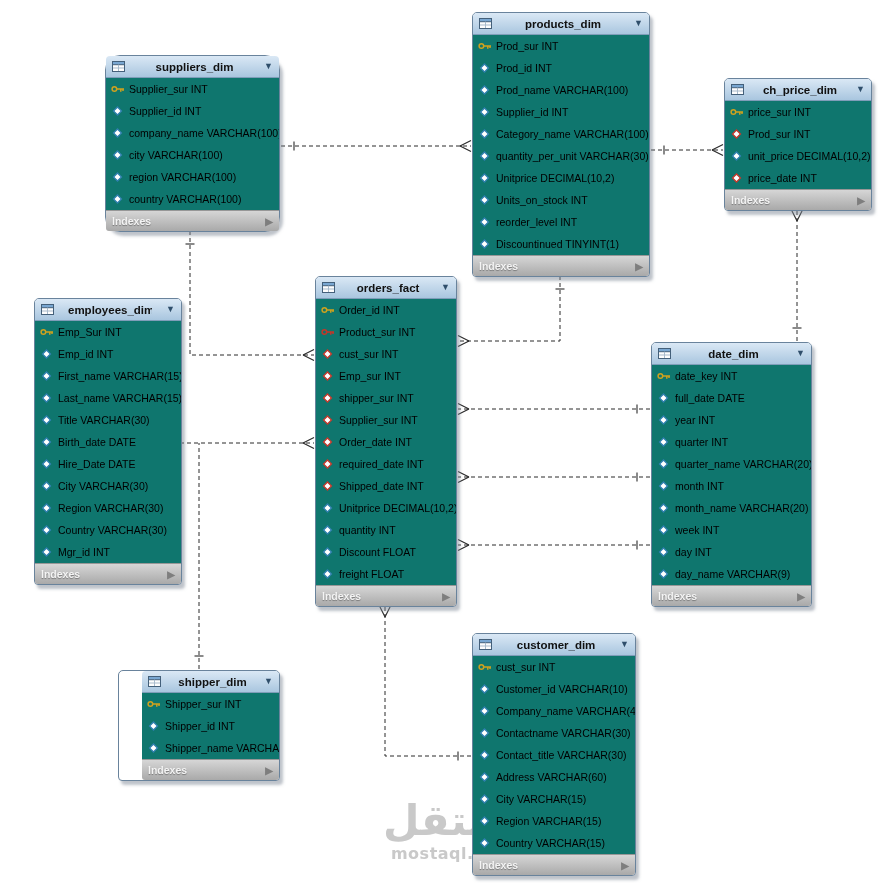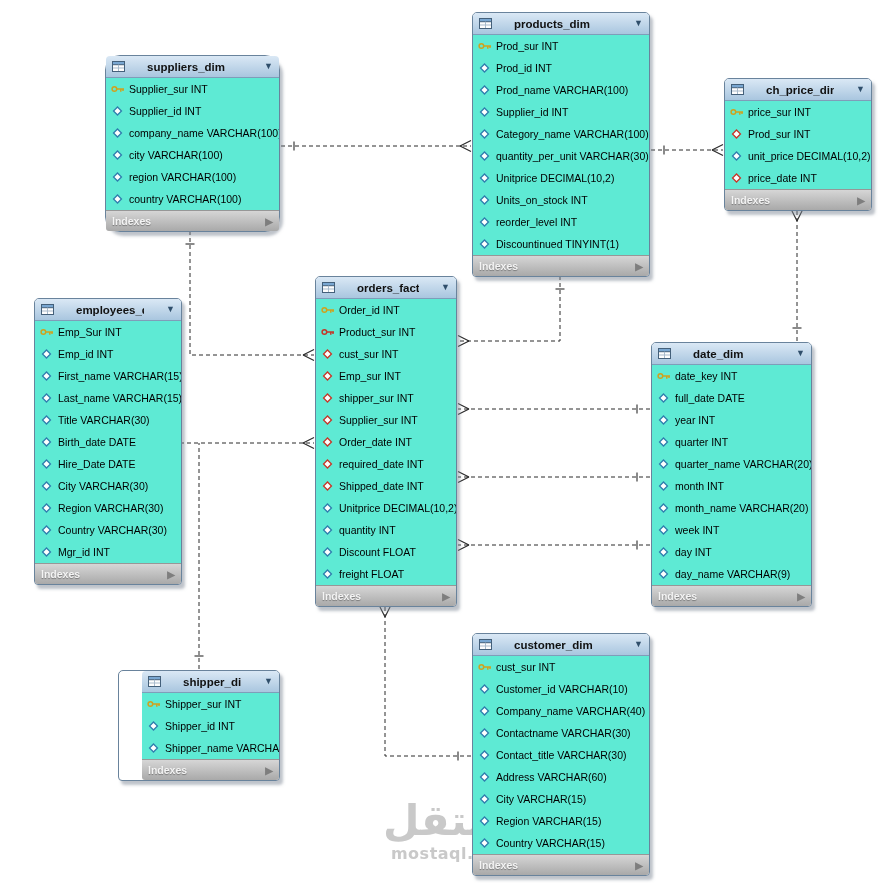--- a/index.html
+++ b/index.html
@@ -16,31 +16,31 @@
 
   .table {
     position: absolute; z-index: 2;
     background: #ffffff;
     border: 1px solid #69839c;
     border-radius: 5px 5px 4px 4px;
     box-shadow: 3px 4px 3px rgba(125,136,150,0.5);
     font-size: 10.5px;
   }
   .hdr {
-    height: 22px; display: flex; align-items: center; gap: 22px;
+    height: 22px; display: flex; align-items: center; gap: 14px;
     padding: 0 6px;
     background: linear-gradient(#dae8f5, #a9c6df);
     border-bottom: 1px solid #7f9db9;
     border-radius: 4px 4px 0 0;
-    font-weight: bold; font-size: 11.5px; color: #111;
+    font-weight: bold; font-size: 11.5px; color: #111; text-align: center;
   }
   .hdr .tname { flex: 1; white-space: nowrap; overflow: hidden; }
   .harrow { color: #2f4e6b; font-size: 9px; line-height: 1; }
   .ti { flex: 0 0 auto; }
-  .tbody { background: #5eead4; }
+  .tbody { background: #0f766e; }
   .row {
     height: 22px; display: flex; align-items: center; gap: 4px;
     padding: 0 5px; color: #000; white-space: nowrap; overflow: hidden;
   }
   .fi { flex: 0 0 auto; }
   .ftext { white-space: nowrap; }
   .ftr {
     height: 21px; display: flex; align-items: center; padding: 0 6px;
     background: linear-gradient(#d6d6d6, #a9a9a9);
     border-top: 1px solid #979797;
@@ -584,21 +584,21 @@
           <rect x="3.7" y="2.2" width="5.6" height="5.6" fill="#fff" stroke="#2e7fae" stroke-width="1.3" transform="rotate(45 6.5 5)"></rect>
         </svg>
         <span class="ftext">Shipper_name VARCHAR(40)</span>
       </div>
     </div>
     <div class="ftr">
       <span class="flabel">Indexes</span>
       <span class="farrow">▶</span>
     </div>
   </div>
-<div class="table" style="left: 472px; top: 633px; width: 178px;">
+<div class="table" style="left: 472px; top: 633px; width: 164px;">
     <div class="hdr">
       <svg class="ti" width="13" height="11" viewBox="0 0 13 11">
         <rect x="0.5" y="0.5" width="12" height="10" fill="#fdfdfd" stroke="#44607a"></rect>
         <rect x="0.5" y="0.5" width="12" height="3.2" fill="#79a7d2" stroke="#44607a"></rect>
         <line x1="6.5" y1="3.7" x2="6.5" y2="10" stroke="#a9bbcc"></line>
         <line x1="1" y1="7" x2="12" y2="7" stroke="#a9bbcc"></line>
       </svg>
       <span class="tname">customer_dim</span>
       <span class="harrow">▼</span>
     </div>

